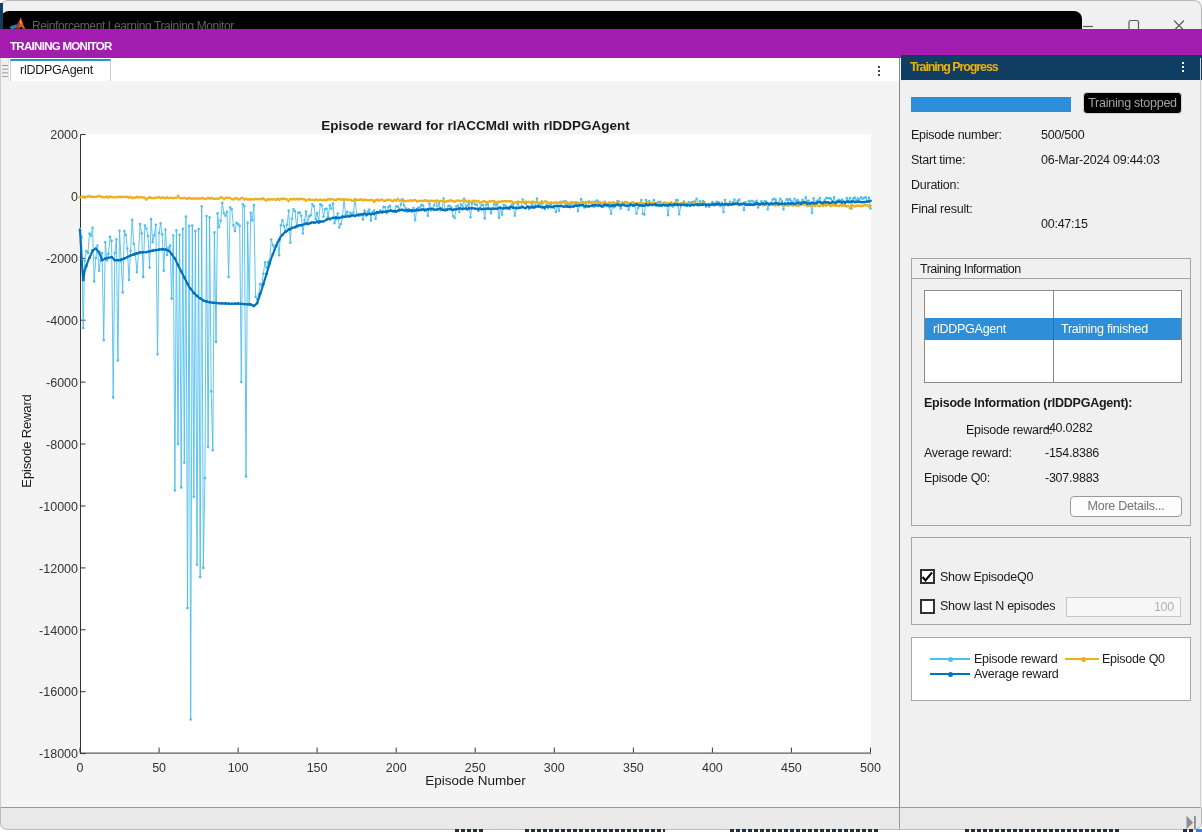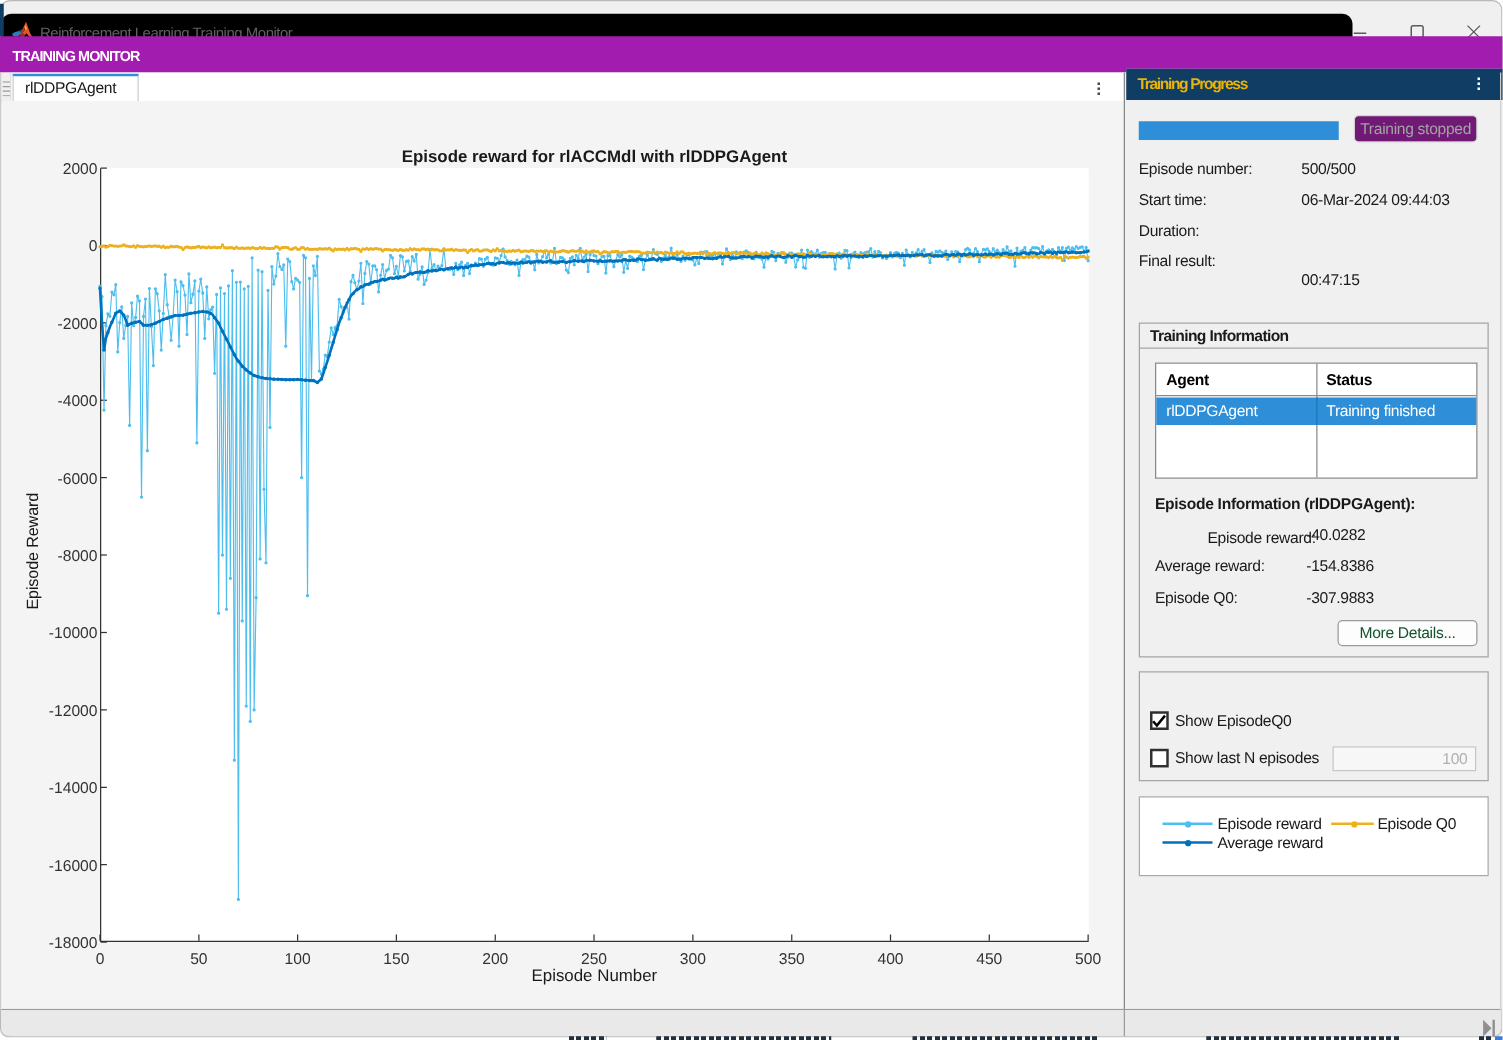--- a/index.html
+++ b/index.html
@@ -14,30 +14,30 @@
 .tab { position:absolute; left:10px; top:59px; width:101px; height:22px; background:#ffffff; border-top:2.5px solid #2e8fd8; border-left:1px solid #cccccc; border-right:1px solid #cccccc; text-align:left; padding-left:9px; font-size:12.5px; letter-spacing:-0.25px; color:#1a1a1a; line-height:19px; }
 .dots3 { position:absolute; width:3px; height:13px; }
 .dots3 i, .dots3 i:before, .dots3 i:after { content:""; display:block; position:absolute; width:2.4px; height:2.4px; background:currentColor; }
 .dots3 i { top:0; } .dots3 i:before { top:4px; } .dots3 i:after { top:8px; }
 .doc { position:absolute; left:0; top:81px; width:899px; height:726px; background:#f4f4f4; }
 .splitter { position:absolute; left:899px; top:57.5px; width:2px; height:771.5px; background:#f0f0f0; border-left:1px solid #898989; }
 .rp { position:absolute; left:901px; top:55px; width:301px; height:752px; background:#f0f0f0; font-size:12.5px; letter-spacing:-0.25px; }
 .rp-head { position:absolute; left:0; top:0; width:301px; height:25px; background:#0f3d63; }
 .rp-head span { position:absolute; left:9px; top:4.5px; font-size:12.5px; font-weight:bold; letter-spacing:-1.1px; color:#eab308; }
 .pbar { position:absolute; left:10px; top:42px; width:160px; height:14.5px; background:#2e8fd8; }
-.stopbtn { position:absolute; left:182px; top:37px; width:99px; height:22px; background:#701a75; border:1px solid #d2d2d2; border-radius:4px; color:#a3a3a3; text-align:center; line-height:20px; white-space:nowrap; }
+.stopbtn { position:absolute; left:182px; top:37px; width:99px; height:22px; background:#000000; border:1px solid #d2d2d2; border-radius:4px; color:#a3a3a3; text-align:center; line-height:20px; white-space:nowrap; }
 .row { position:absolute; color:#1a1a1a; white-space:nowrap; }
 .box { position:absolute; left:10px; width:280px; border:1px solid #a5a5a5; }
-.boxtitle { font-size:12.5px; font-weight:bold; letter-spacing:-0.5px; color:#1a1a1a; padding:3px 0 2px 8px; border-bottom:1px solid #a5a5a5; }
+.boxtitle { font-size:12.5px; font-weight:normal; letter-spacing:-0.5px; color:#1a1a1a; padding:3px 0 2px 8px; border-bottom:1px solid #a5a5a5; }
 .tbl { position:absolute; left:12px; top:31px; width:258px; height:93px; background:#ffffff; border:1px solid #8a8a8a; }
 .tbl .hd { position:absolute; left:0; top:0; width:100%; height:26px; border-bottom:1px solid #8a8a8a; font-weight:bold; }
 .tbl .cdiv { position:absolute; left:128px; top:0; width:1px; height:100%; background:#8a8a8a; }
 .tbl .sel { position:absolute; left:0; top:27px; width:100%; height:22px; background:#2e8fd8; color:#ffffff; }
 .tbl span { position:absolute; }
-.btn { position:absolute; background:#fdfdfd; border:1px solid #9a9a9a; border-radius:4px; color:#14532d; text-align:center; white-space:nowrap; }
+.btn { position:absolute; background:#fdfdfd; border:1px solid #9a9a9a; border-radius:4px; color:#737373; text-align:center; white-space:nowrap; }
 .cb { position:absolute; width:15px; height:15px; background:#fff; border:2px solid #303030; }
 .field { position:absolute; left:154px; top:59px; width:115px; height:20.5px; background:#f7f7f7; border:1px solid #c6c6c6; color:#b0b0b0; text-align:right; line-height:18px; padding-right:6px; }
 .legendbox { position:absolute; left:10px; top:582px; width:280px; height:63.5px; background:#ffffff; border:1px solid #a8a8a8; }
 .lseg { position:absolute; height:2px; width:40px; }
 .ldot { position:absolute; width:5px; height:5px; border-radius:50%; }
 .ltext { position:absolute; color:#1a1a1a; white-space:nowrap; }
 .statusbar { position:absolute; left:1px; top:807px; width:1200px; height:22.5px; background:#e9e9e9; border-top:1px solid #9a9a9a; border-bottom:1px solid #bdbdbd; border-radius:0 0 7px 7px; }
 .frag { position:absolute; top:829px; height:3px; background-image:repeating-linear-gradient(90deg,#22303e 0,#22303e 4px,transparent 4px,transparent 6px); }
 .wbtn { position:absolute; top:0; width:14px; height:29px; }
 </style></head>
@@ -164,24 +164,20 @@
   <div class="row" style="left:140px; top:73px;">500/500</div>
   <div class="row" style="left:10px; top:98px;">Start time:</div>
   <div class="row" style="left:140px; top:98px;">06-Mar-2024 09:44:03</div>
   <div class="row" style="left:10px; top:123px;">Duration:</div>
   <div class="row" style="left:140px; top:123px;margin-top:39px;">00:47:15</div>
   <div class="row" style="left:10px; top:147px;">Final result:</div>
 
   <div class="box" style="top:203px; height:268px;">
     <div class="boxtitle">Training Information</div>
     <div class="tbl">
-      <div class="hd">
-          <span style="left:8px; top:6px;">Agent</span>
-          <span style="left:136px; top:6px;">Status</span>
-        </div>
       <div class="cdiv"></div>
       <div class="sel">
           <div style="position:absolute;left:128px;top:0;width:1px;height:100%;background:#1877b8;"></div>
           <span style="left:8px; top:3.5px;">rlDDPGAgent</span>
           <span style="left:136px; top:3.5px;">Training finished</span>
         </div>
     </div>
     <div class="row" style="left:12px; top:136.5px; font-weight:bold; letter-spacing:-0.25px;">Episode Information (rlDDPGAgent):</div>
     <div class="row" style="left:12px; top:164px;margin-left:42px;">Episode reward:</div>
     <div class="row" style="left:133px; top:162px;">-40.0282</div>

